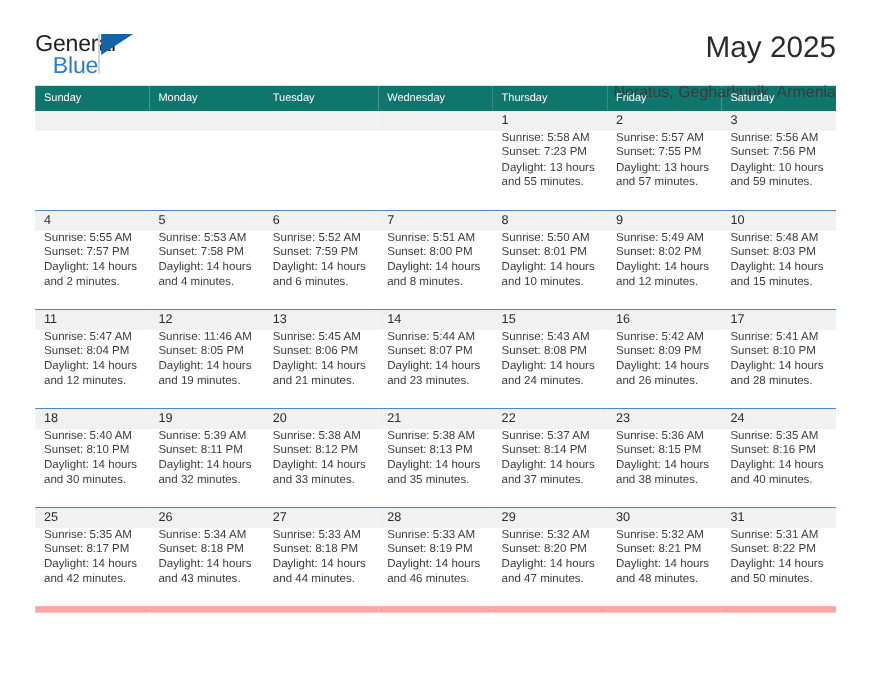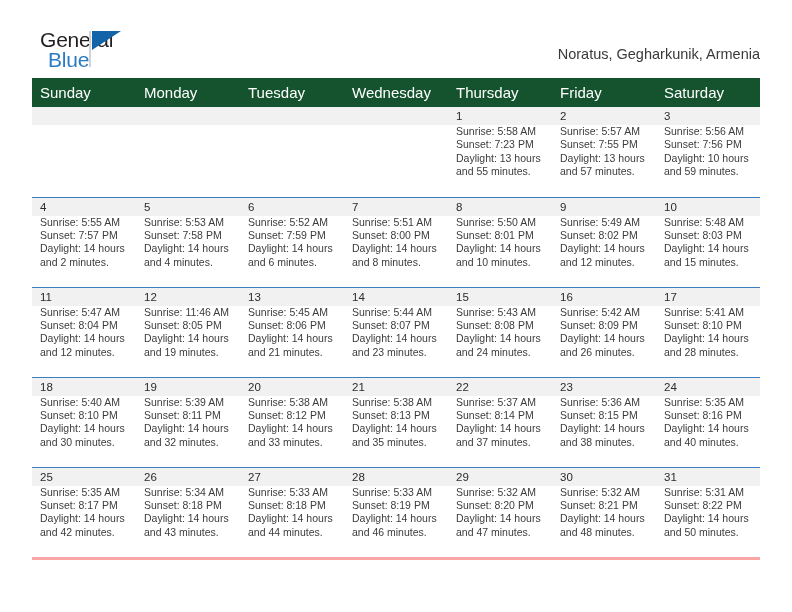--- a/index.html
+++ b/index.html
@@ -33,21 +33,21 @@
     box-sizing: border-box;
   }
   .logo {
     position: relative;
     width: 120px;
     height: 48px;
     flex: 0 0 auto;
   }
   .logo-general {
     position: absolute;
-    left: 8px;
+    left: 0;
     top: 0;
     font-size: 21px;
     letter-spacing: -0.2px;
     color: #231f20;
     font-family: "Liberation Sans", sans-serif;
   }
   .logo-blue {
     position: absolute;
     left: 16px;
     top: 20px;
@@ -94,40 +94,40 @@
   }
 
   
   .calendar {
     margin-top: 6px;
     width: 728px;
     border-collapse: collapse;
     table-layout: fixed;
   }
   .calendar th {
-    background: #14532d;
+    background: #0f766e;
     color: #ffffff;
-    font-size: 15px;
+    font-size: 10px;
     font-weight: normal;
     text-align: left;
     padding: 6px 0 6px 8px;
     height: 20px;
     box-sizing: border-box;
     border: none;
   }
   .calendar td {
     vertical-align: top;
     padding: 0;
     border: none;
     border-bottom: 1px solid #3b7dbf;
     height: 90px;
     box-sizing: border-box;
   }
   .calendar tr.week:last-child td {
-    border-bottom: 3px solid #fca5a5;
+    border-bottom: 6px solid #fca5a5;
   }
   .cell {
     height: 89px;
     box-sizing: border-box;
     position: relative;
   }
   .daynum {
     font-size: 11.5px;
     color: #2b2b2b;
     padding: 3px 0 3px 8px;
@@ -160,20 +160,21 @@
   <div class="masthead">
 
     <div class="logo">
       <span class="logo-general">General</span>
       <span class="logo-bar"></span>
       <span class="logo-tri"></span>
       <span class="logo-blue">Blue</span>
     </div>
 
     <div class="titleblock">
+      <h1 class="cal-title">May 2025</h1>
       <div class="cal-subtitle">Noratus, Gegharkunik, Armenia</div>
     </div>
 
   </div>
 
   <table class="calendar">
     <thead>
       <tr id="weekday-row">
           <th>Sunday</th>
           <th>Monday</th>

